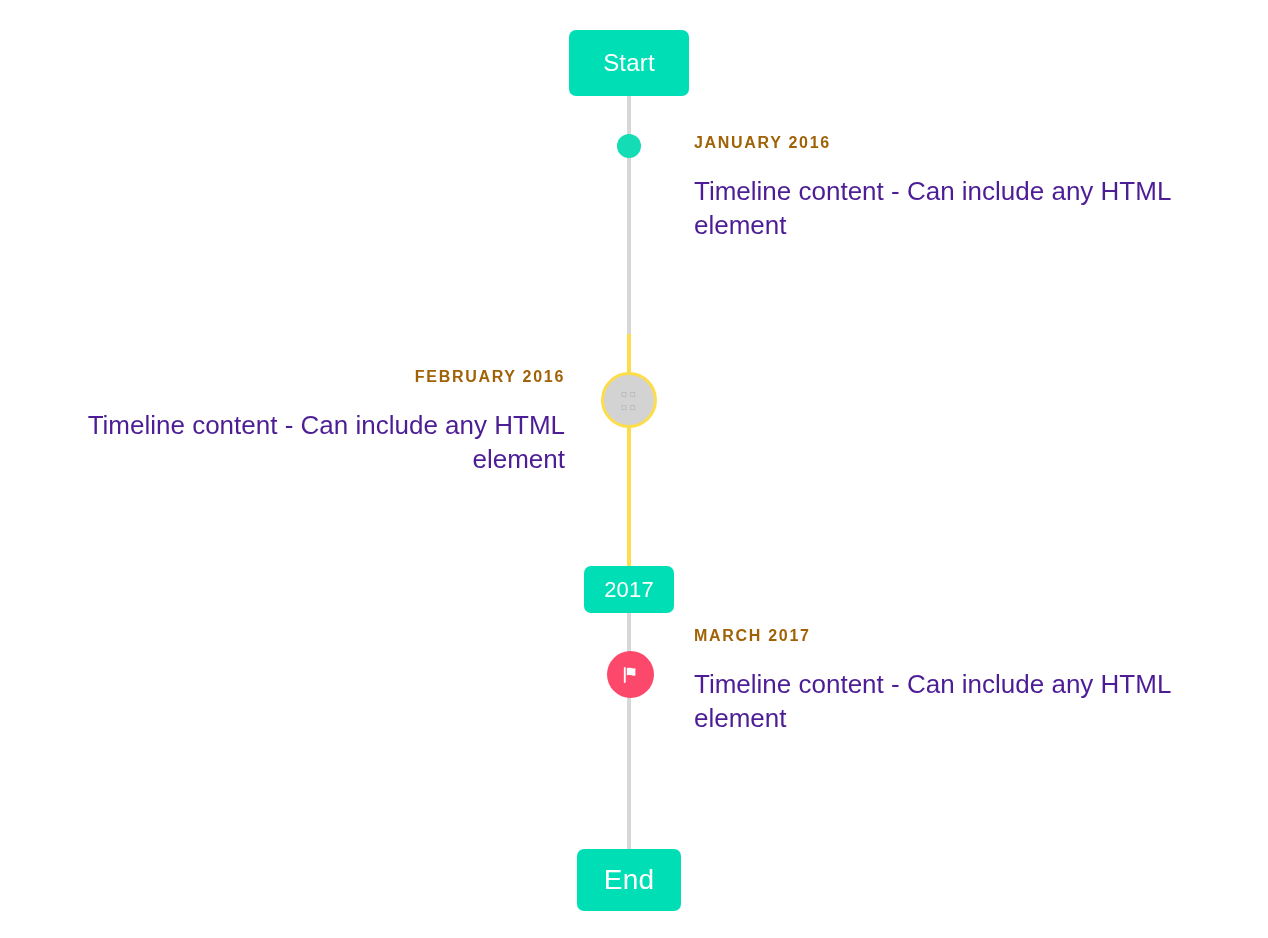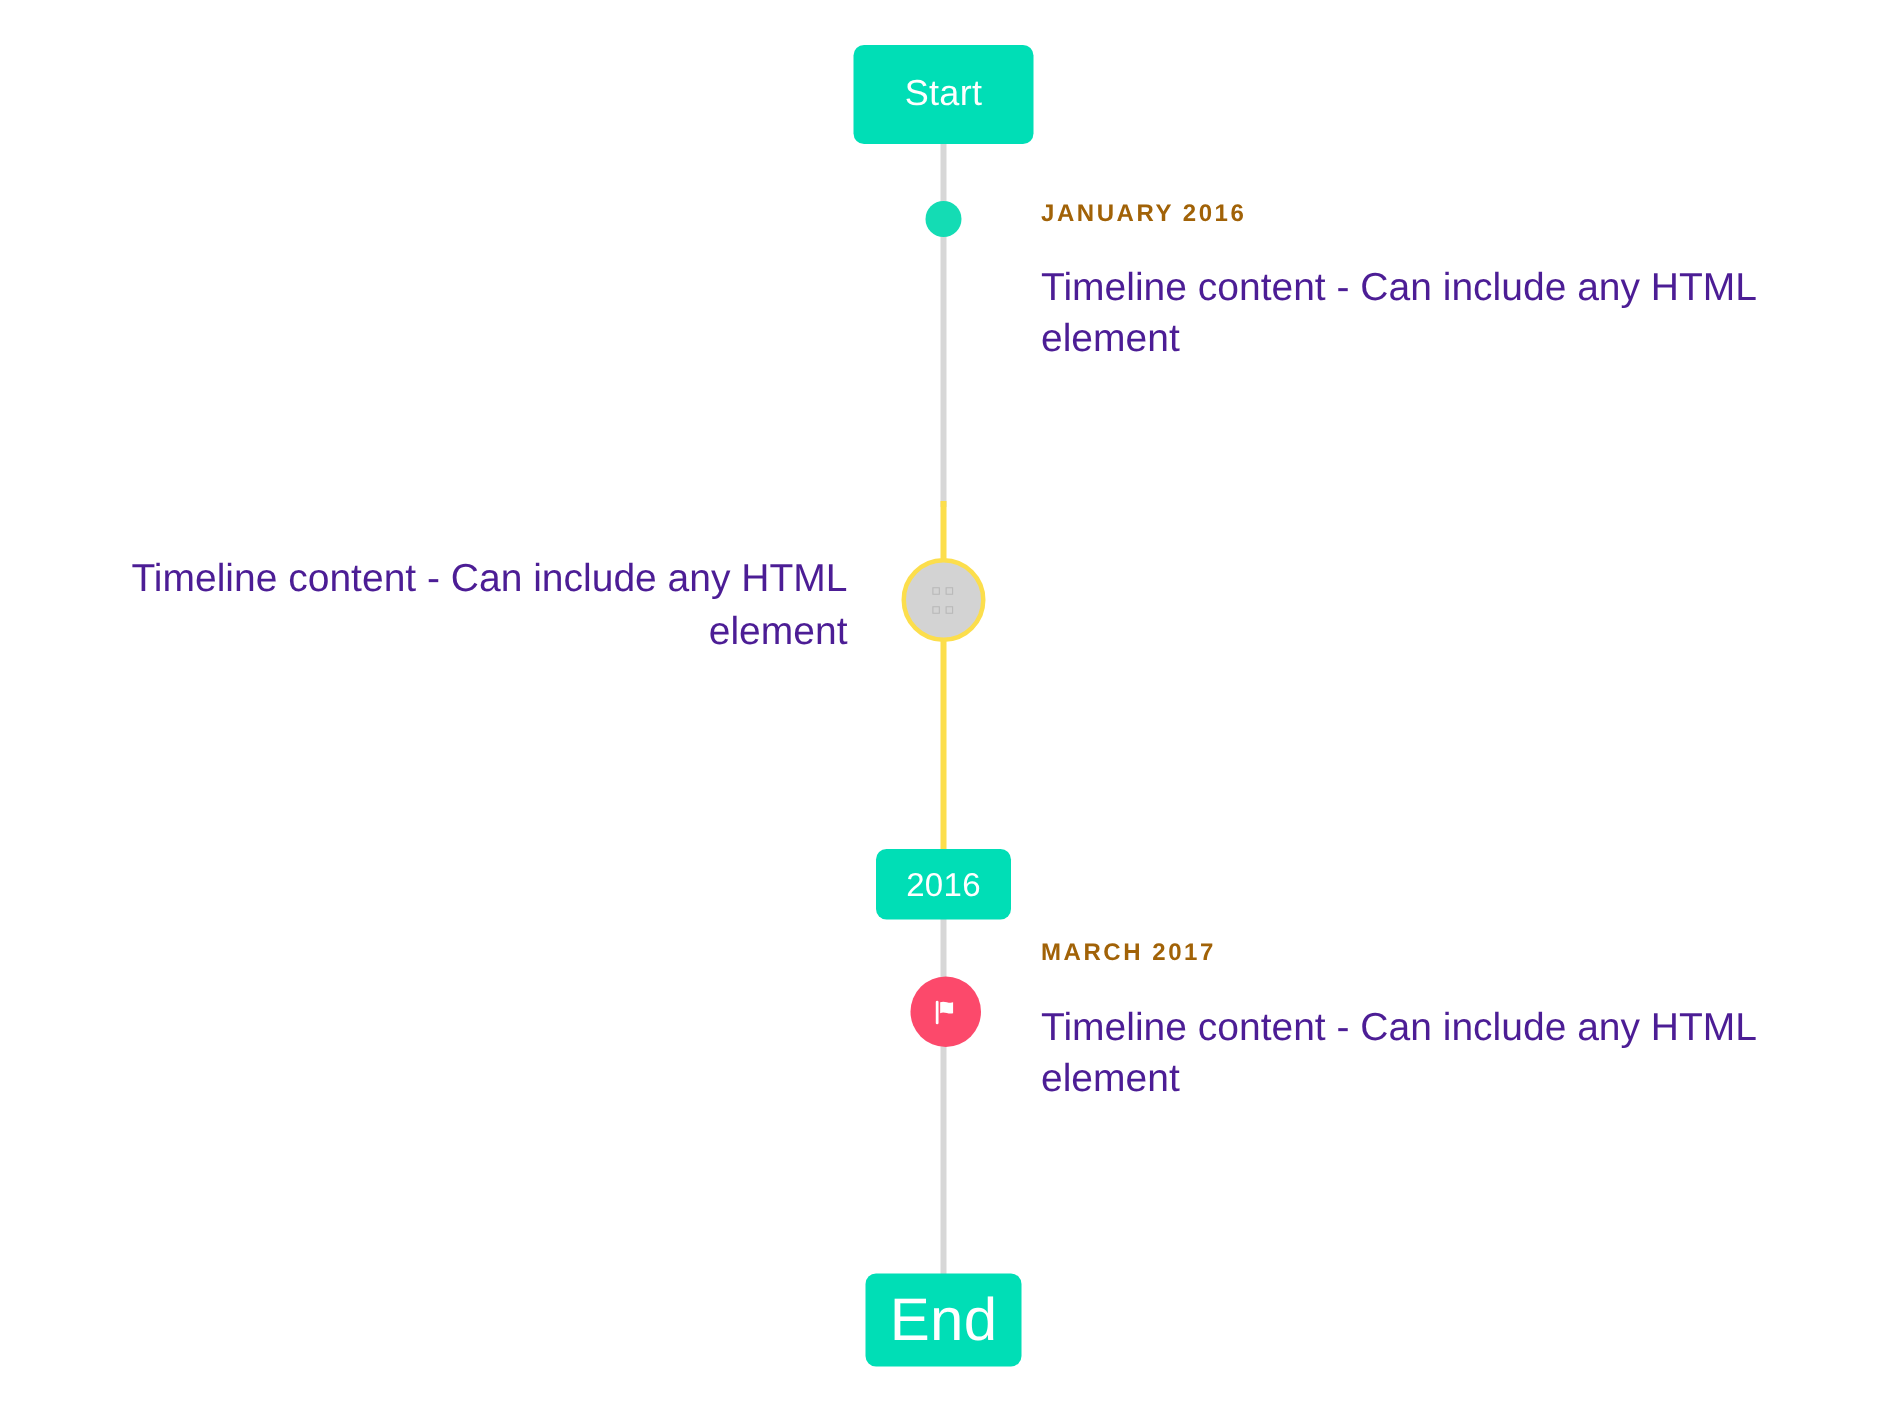--- a/index.html
+++ b/index.html
@@ -36,21 +36,21 @@
     justify-content: center;
     background: #00deb6;
     color: #ffffff;
     border-radius: 7px;
     font-weight: 400;
     letter-spacing: 0.2px;
     z-index: 5;
   }
   .cap-start { left: 569px; top: 30px;  width: 120px; height: 66px; font-size: 24px; }
   .cap-mid   { left: 584px; top: 566px; width: 90px;  height: 47px; font-size: 22px; }
-  .cap-end   { left: 577px; top: 849px; width: 104px; height: 62px; font-size: 40px; }
+  .cap-end   { left: 577px; top: 849px; width: 104px; height: 62px; font-size: 28px; }
 
   
   .marker {
     position: absolute;
     border-radius: 50%;
     z-index: 6;
     display: flex;
     align-items: center;
     justify-content: center;
   }
@@ -120,24 +120,25 @@
   <div class="marker marker-dot-teal"></div>
   <div class="entry entry-right e-jan">
     <div class="entry-date">January 2016</div>
     <div class="entry-body">Timeline content - Can include any HTML element</div>
   </div>
 
   <div class="marker marker-ring-yellow">
     <span class="glyph-missing">▫▫<br>▫▫</span>
   </div>
   <div class="entry entry-left e-feb">
+    <div class="entry-date">February 2016</div>
     <div class="entry-body">Timeline content - Can include any HTML element</div>
   </div>
 
-  <div class="cap-badge cap-mid">2016</div>
+  <div class="cap-badge cap-mid">2017</div>
 
   <div class="marker marker-circle-pink">
     <svg class="flag-icon" viewBox="0 0 24 24" aria-hidden="true">
       <rect x="4.2" y="3.4" width="2" height="17.2" rx="1" fill="#ffffff"></rect>
       <path d="M7.4 4.6c3.2-1.5 6.2 1.2 9.4 0v7.9c-3.2 1.2-6.2-1.5-9.4 0z" fill="#ffffff"></path>
     </svg>
   </div>
   <div class="entry entry-right e-mar">
     <div class="entry-date">March 2017</div>
     <div class="entry-body">Timeline content - Can include any HTML element</div>

